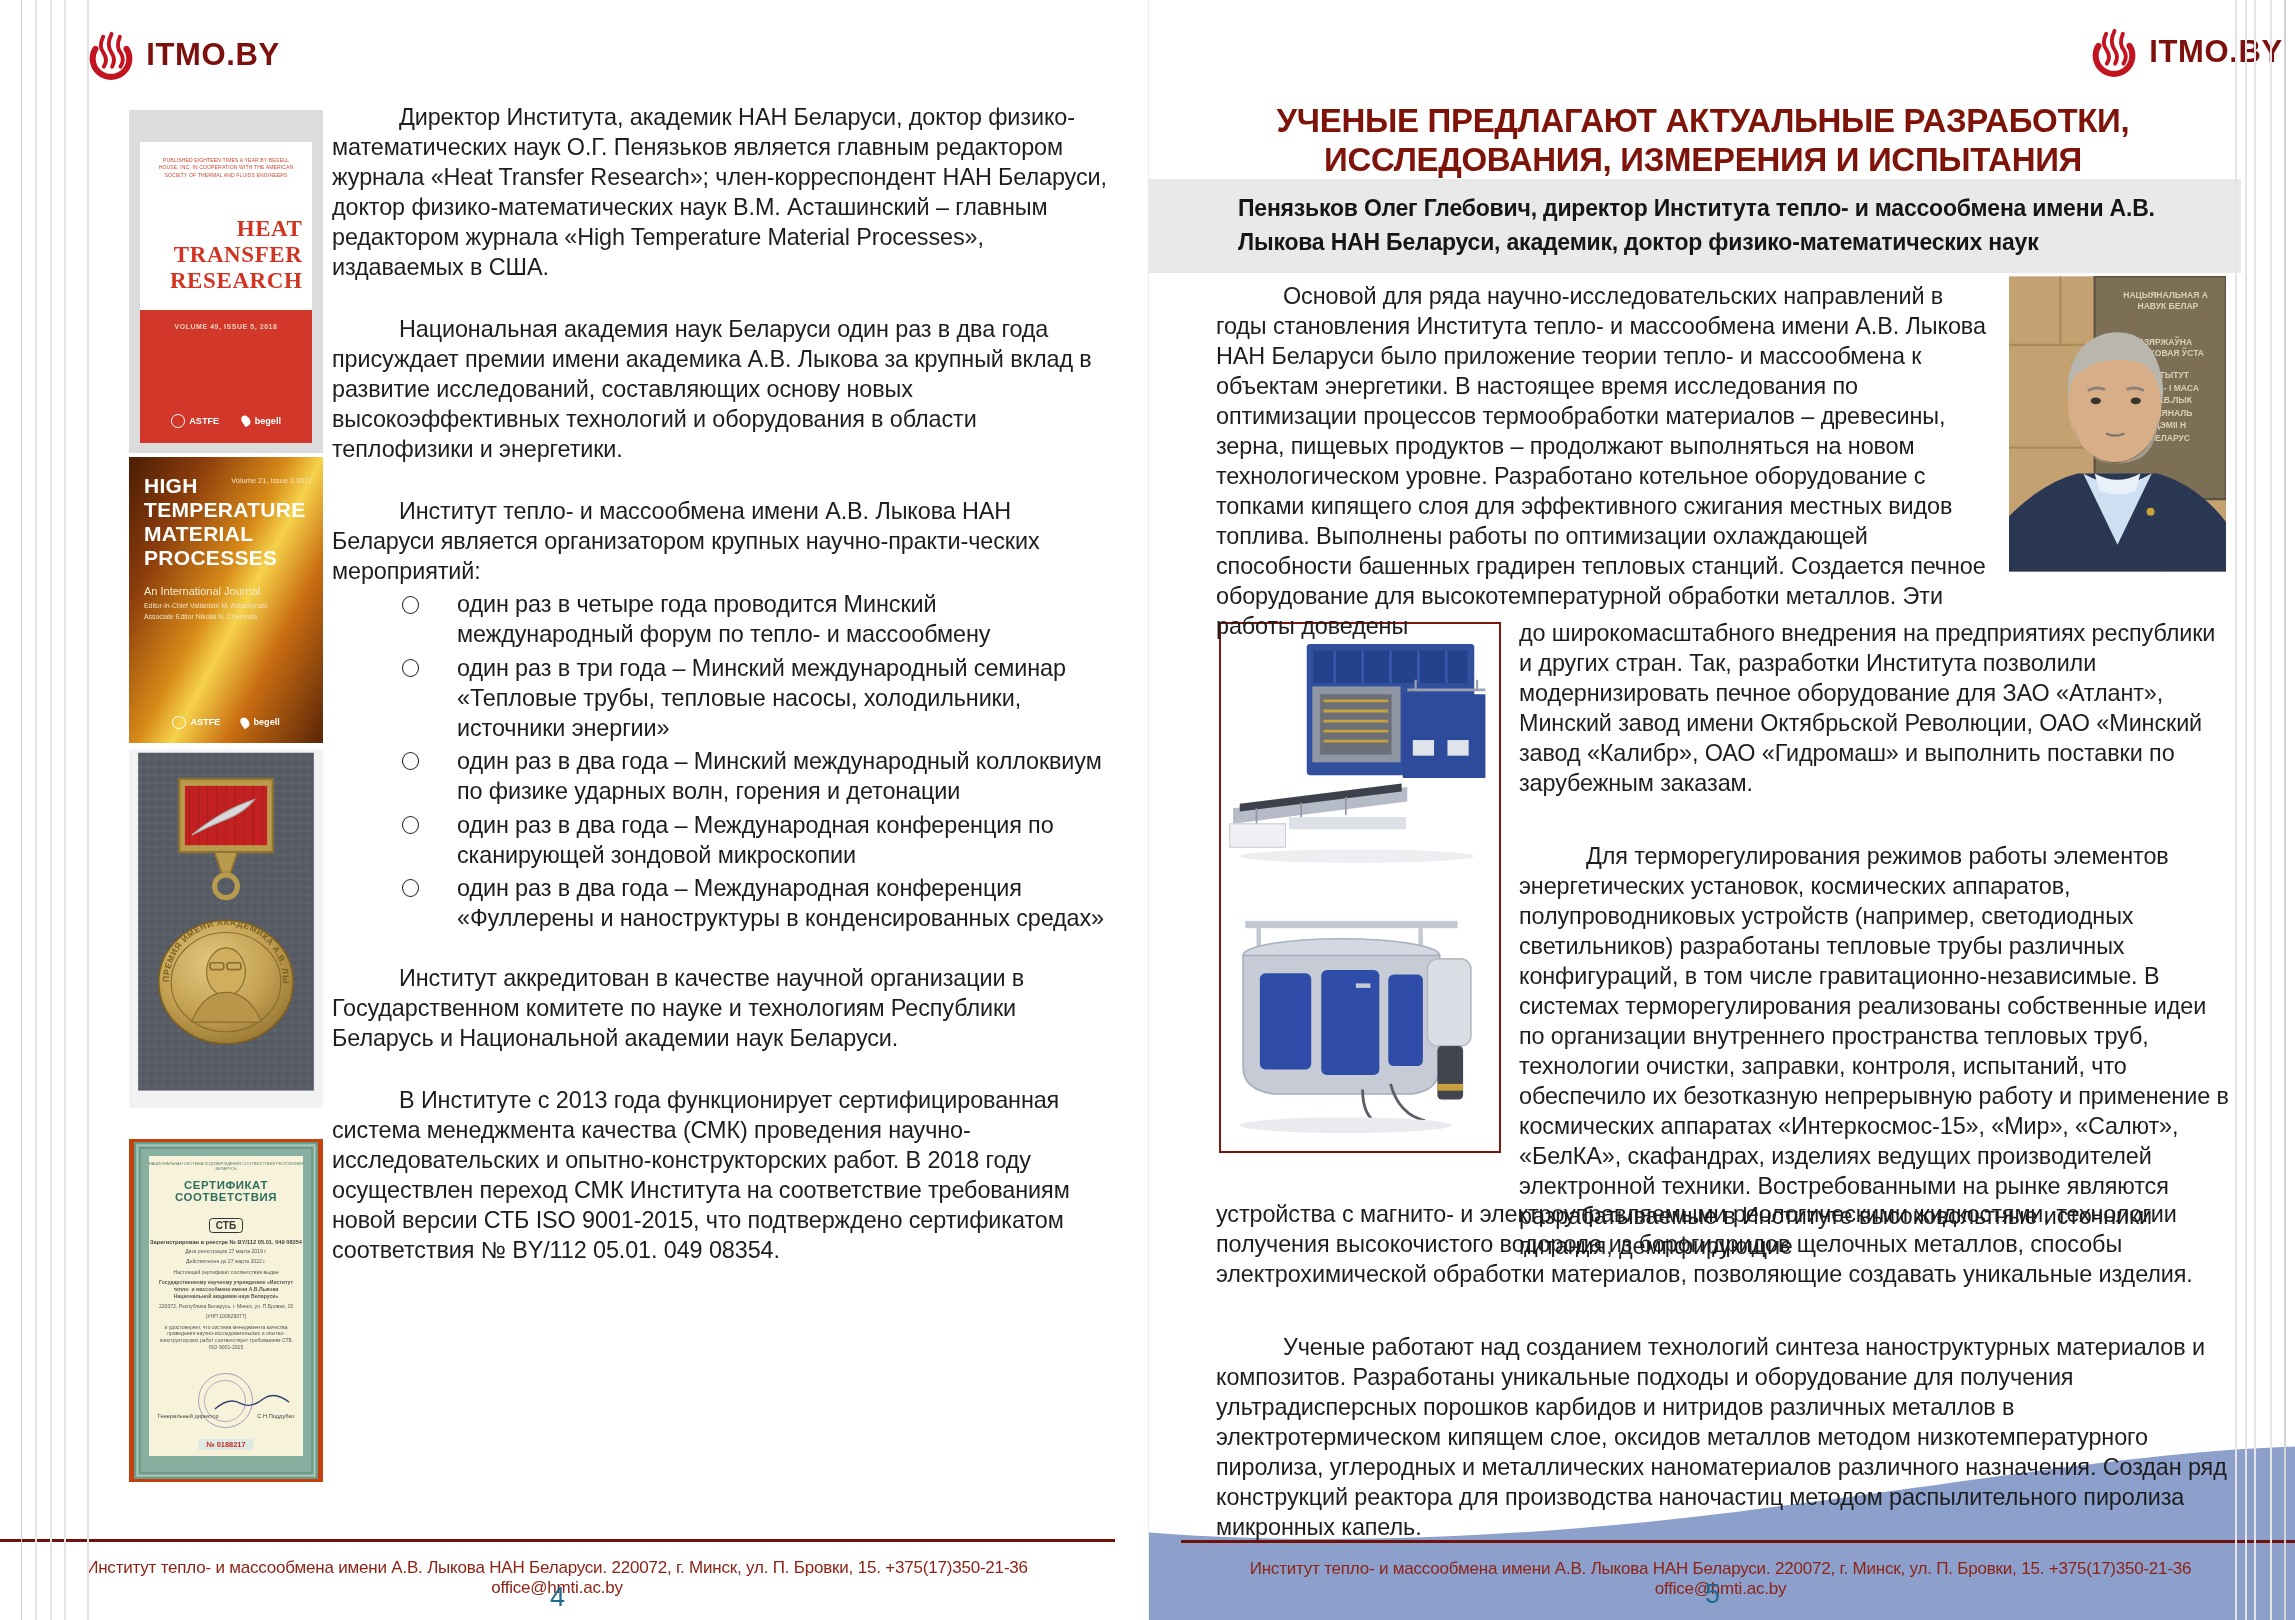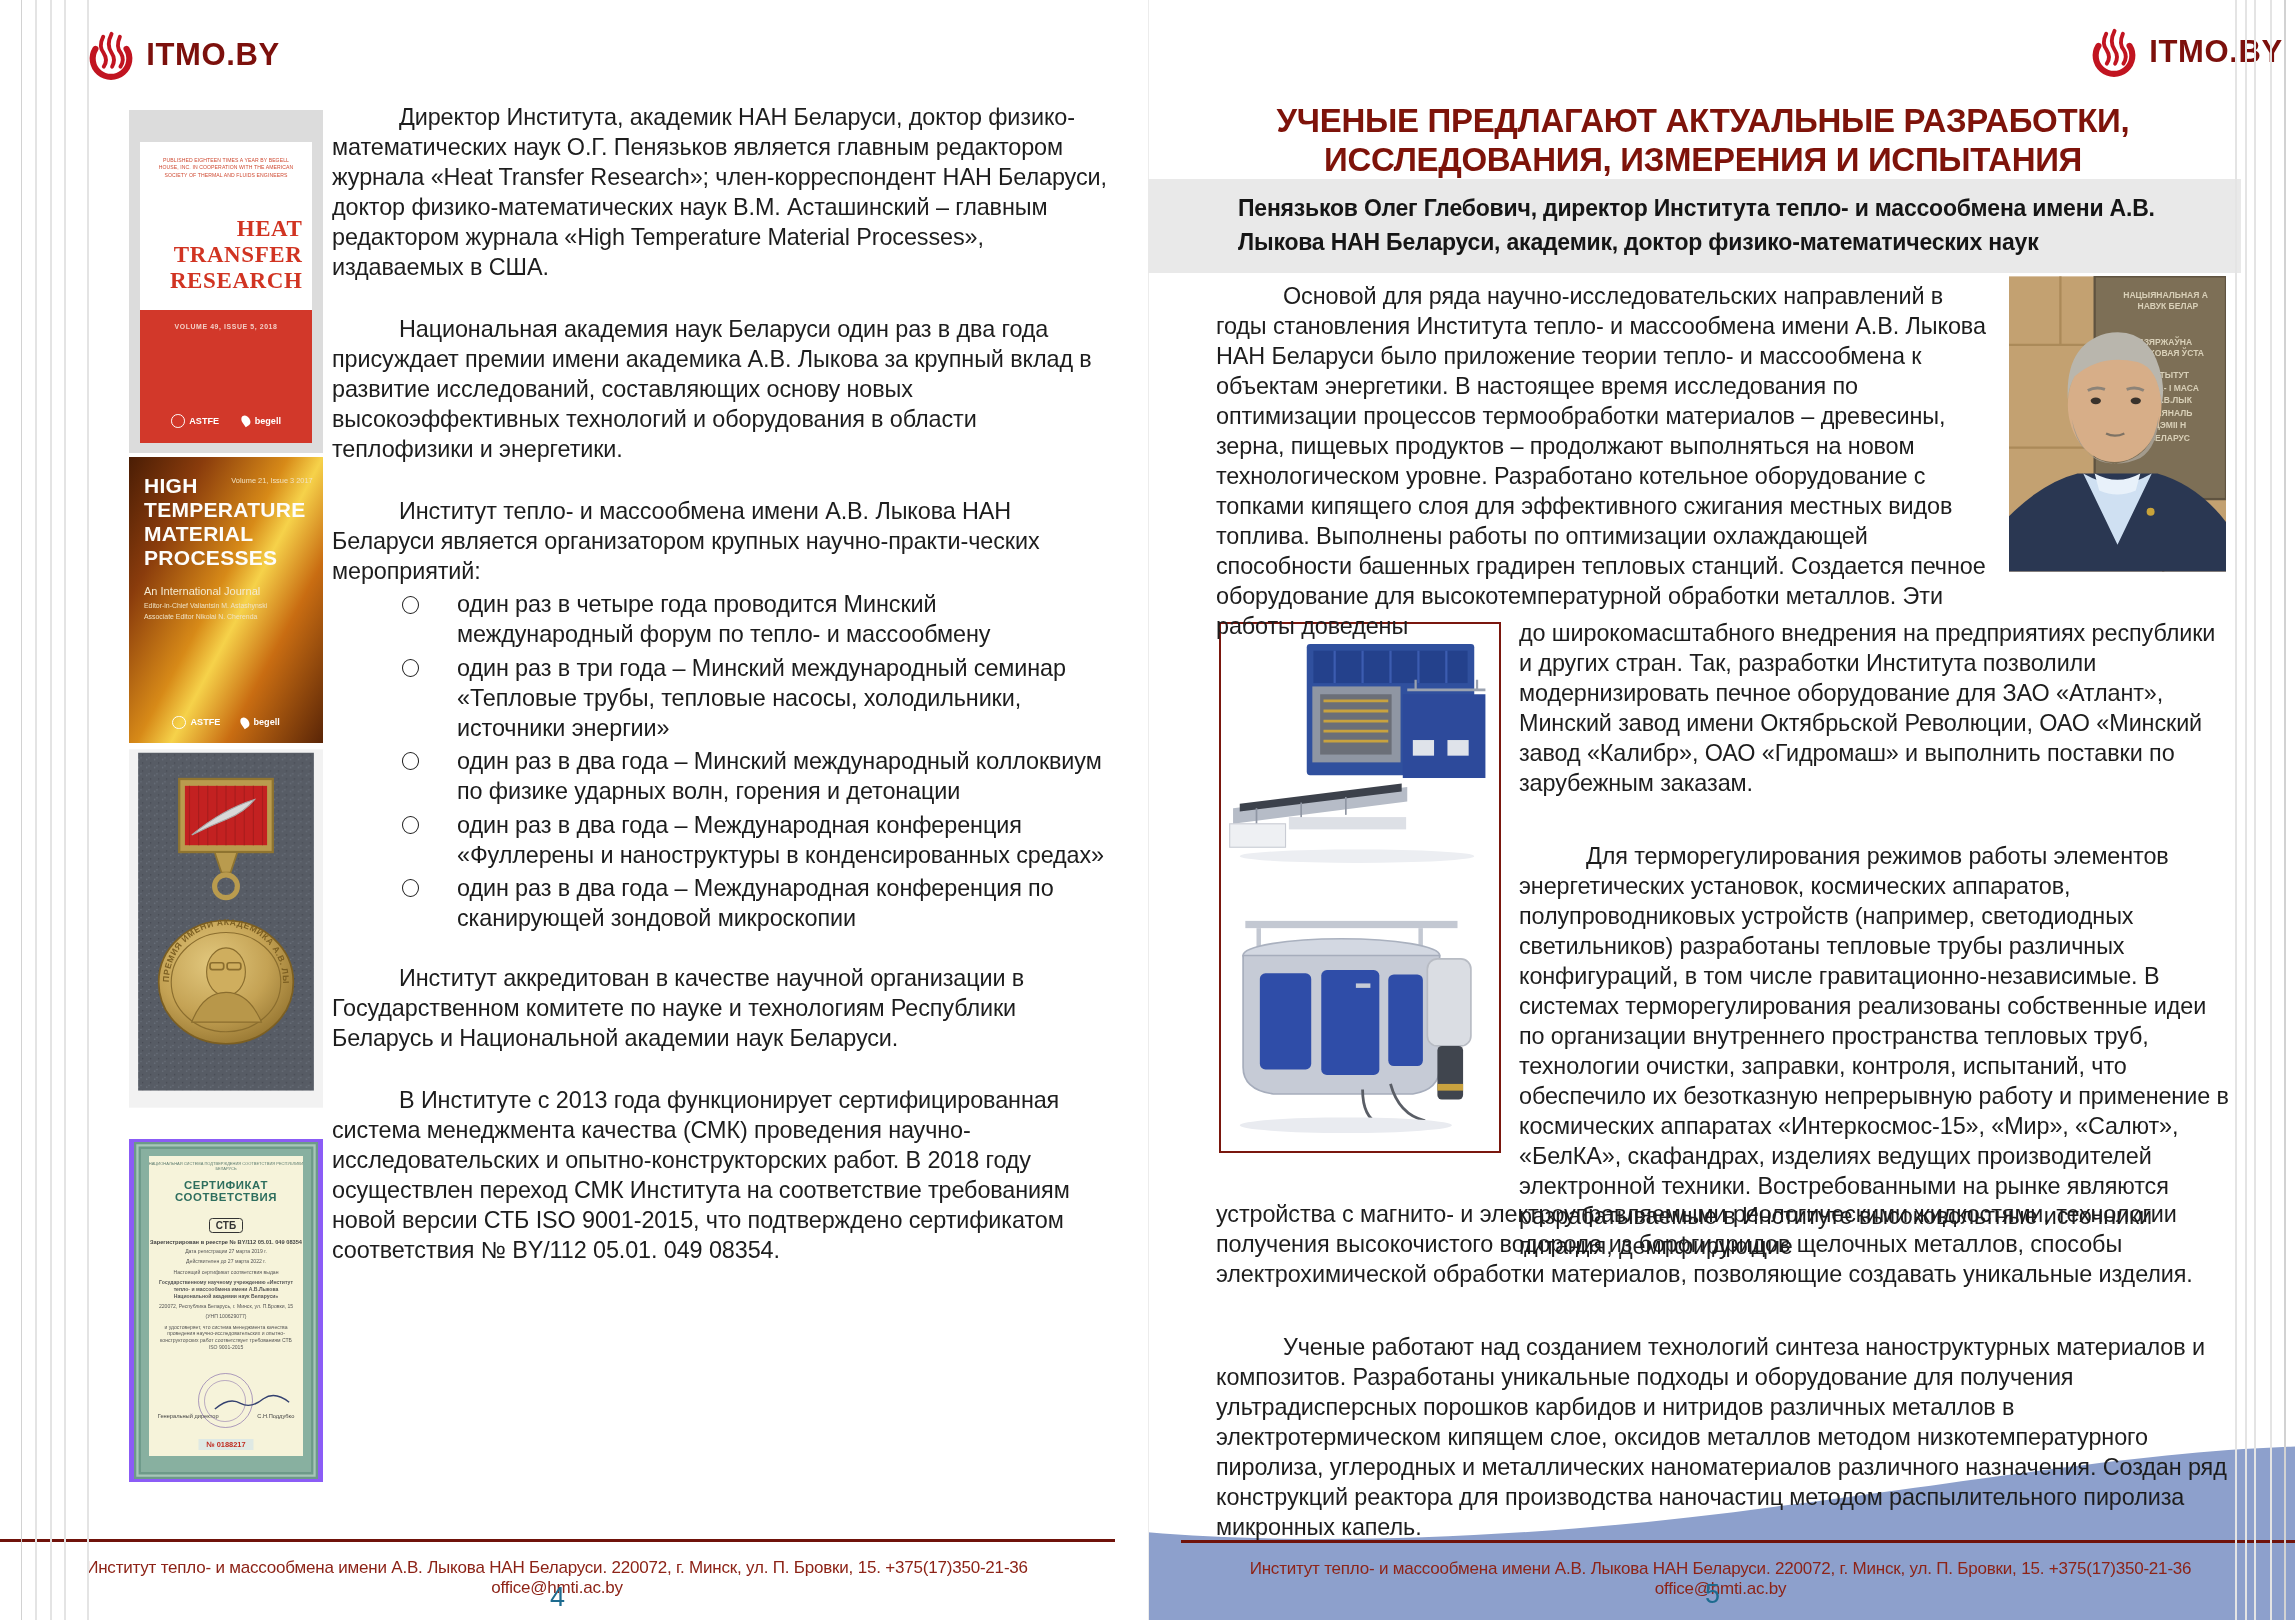--- a/index.html
+++ b/index.html
@@ -57,21 +57,21 @@
   
   .cover2{left:129px;top:457px;width:194px;height:286px;z-index:2;overflow:hidden;
     background:linear-gradient(118deg,#4a1d05 0%, #8a3c0c 22%, #d78a18 46%, #f6d24a 56%, #c96d12 72%, #5a2507 100%);}
   .c2-vol{position:absolute;top:19.4px;right:10.3px;font-size:7.4px;color:#f2e3c0;}
   .c2-title{position:absolute;top:17px;left:15px;width:143px;font-size:21px;line-height:24px;font-weight:bold;color:#fdfdfb;letter-spacing:0.3px;}
   .c2-sub{position:absolute;top:128px;left:15px;font-size:11px;color:#f4ead0;}
   .c2-ed{position:absolute;top:143px;left:15px;font-size:6.9px;line-height:11.4px;color:#efe2c4;}
   .c2-logos{position:absolute;bottom:13.7px;left:0;right:0;display:flex;justify-content:center;gap:20.6px;align-items:center;}
 
   
-  .cert{left:129px;top:1139px;width:194px;height:343px;background:#8b5cf6;z-index:2;}
+  .cert{left:129px;top:1139px;width:194px;height:343px;background:#c2410c;z-index:2;}
   .cert-frame{position:absolute;left:4.6px;right:4.6px;top:3.4px;bottom:3.4px;background:#88b0a0;
     box-shadow:inset 0 0 0 2.3px #6d9a89, inset 0 0 0 4.6px #a7c6b9, inset 0 0 0 6.9px #6d9a89;}
   .cert-paper{position:absolute;left:15px;right:15px;top:13.7px;bottom:23px;background:#f6f3da;text-align:center;overflow:hidden;}
   .cert-h{margin-top:4.6px;font-size:4px;color:#5d7c6f;}
   .cert-title{margin-top:8px;font-size:11.4px;font-weight:bold;color:#2e6e5e;letter-spacing:0.6px;}
   .cert-stb{display:inline-block;margin-top:15px;padding:1.1px 5.7px;border:1.1px solid #333;border-radius:3.4px;font-size:10px;font-weight:bold;color:#333;}
   .cert-line{margin-top:5.7px;font-size:5.7px;font-weight:bold;color:#444;}
   .cert-small{margin-top:3.4px;font-size:5.1px;line-height:6.9px;color:#555;padding:0 8px;}
   .cert-num{position:absolute;left:50%;transform:translateX(-50%);bottom:5.7px;background:#dfe9e4;padding:1.1px 8px;font-size:7.4px;font-weight:bold;color:#c02a1e;}
   .cert-sigrow{position:absolute;bottom:37px;left:9.1px;right:9.1px;display:flex;justify-content:space-between;font-size:5.7px;color:#444;}
@@ -227,22 +227,22 @@
 </div>
 
 <div class="abs" style="left:332px;top:102px;width:780px;z-index:2;">
   <p class="para">Директор Института, академик НАН Беларуси, доктор физико-математических наук О.Г. Пенязьков является главным редактором журнала «Heat Transfer Research»; член-корреспондент НАН Беларуси, доктор физико-математических наук В.М. Асташинский – главным редактором журнала «High Temperature Material Processes», издаваемых в США.</p>
   <p class="para">Национальная академия наук Беларуси один раз в два года присуждает премии имени академика А.В. Лыкова за крупный вклад в развитие исследований, составляющих основу новых высокоэффективных технологий и оборудования в области теплофизики и энергетики.</p>
   <p class="para" style="margin-bottom:3.4px;">Институт тепло- и массообмена имени А.В. Лыкова НАН Беларуси является организатором крупных научно-практи-ческих мероприятий:</p>
   <ul class="events">
     <li>один раз в четыре года проводится Минский международный форум по тепло- и массообмену</li>
     <li>один раз в три года – Минский международный семинар «Тепловые трубы, тепловые насосы, холодильники, источники энергии»</li>
     <li>один раз в два года – Минский международный коллоквиум по физике ударных волн, горения и детонации</li>
+    <li>один раз в два года – Международная конференция по сканирующей зондовой микроскопии</li>
     <li>один раз в два года – Международная конференция «Фуллерены и наноструктуры в конденсированных средах»</li>
-    <li>один раз в два года – Международная конференция по сканирующей зондовой микроскопии</li>
   </ul>
   <p class="para">Институт аккредитован в качестве научной организации в Государственном комитете по науке и технологиям Республики Беларусь и Национальной академии наук Беларуси.</p>
   <p class="para">В Институте с 2013 года функционирует сертифицированная система менеджмента качества (СМК) проведения научно-исследовательских и опытно-конструкторских работ. В 2018 году осуществлен переход СМК Института на соответствие требованиям новой версии СТБ ISO 9001-2015, что подтверждено сертификатом соответствия № BY/112 05.01. 049 08354.</p>
 </div>
 
 <div class="abs footline" style="left:0;top:1539px;width:1115px;"></div>
 <div class="abs foot-text" style="left:51px;top:1558px;width:1012px;">Институт тепло- и массообмена имени А.В. Лыкова НАН Беларуси. 220072, г. Минск, ул. П. Бровки, 15. +375(17)350-21-36   office@hmti.ac.by</div>
 <div class="abs page-num" style="left:0;top:1582px;width:1115px;">4</div>
 
 <div class="abs logo" style="left:2089px;top:27.4px;">

